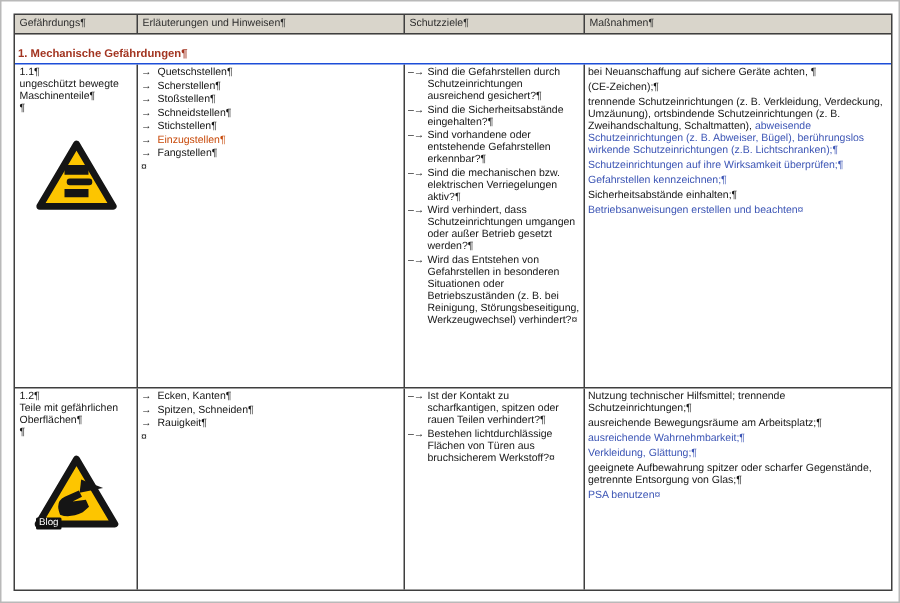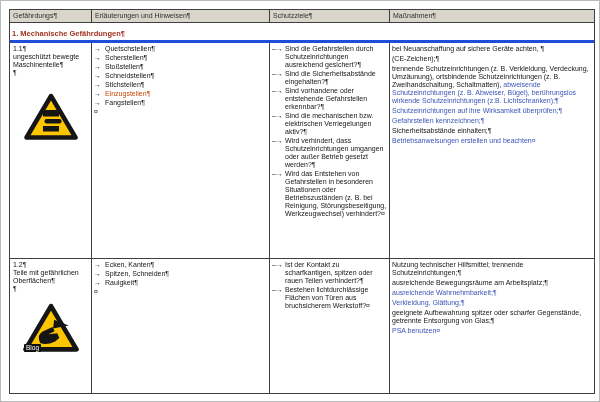--- a/index.html
+++ b/index.html
@@ -9,21 +9,21 @@
   .doc-table{position:absolute;left:8px;top:8px;width:586px;border:1px solid #3f3f3f;background:#fff}
   .flexrow{display:flex;align-items:stretch}
   .cell{border-right:1px solid #3f3f3f;min-width:0;overflow:hidden}
   .cell:last-child{border-right:0}
   .c1{width:82px;flex:none}
   .c2{width:178px;flex:none}
   .c3{width:120px;flex:none}
   .c4{flex:1}
   .thead{height:13px;background:#d9d5cb;border-bottom:1px solid #3f3f3f}
   .hcell{font-size:7px;line-height:12px;color:#2e2e2e;padding-left:3px;white-space:nowrap}
-  .section-row{height:20px;border-bottom:3px solid #1d4ed8;position:relative}
+  .section-row{height:20px;border-bottom:1px solid #1d4ed8;position:relative}
   .section-title{position:absolute;left:2px;bottom:2px;font-size:7.5px;font-weight:bold;color:#a23420;line-height:9px}
   .body-r1{height:216px;border-bottom:1px solid #3f3f3f}
   .body-r2{height:134px}
   .bcell{padding:2px 2px 0 2px}
   .hazcell{padding:2px 2px 0 3px}
   .t{font-size:7px;line-height:8px;color:#161616}
   .li{display:flex;align-items:flex-start;font-size:7px;line-height:8px;color:#161616;margin-bottom:1px}
   .marker{flex:none;color:#161616}
   .notes-list .marker{width:11px}
   .goals-list .marker{width:13px}

